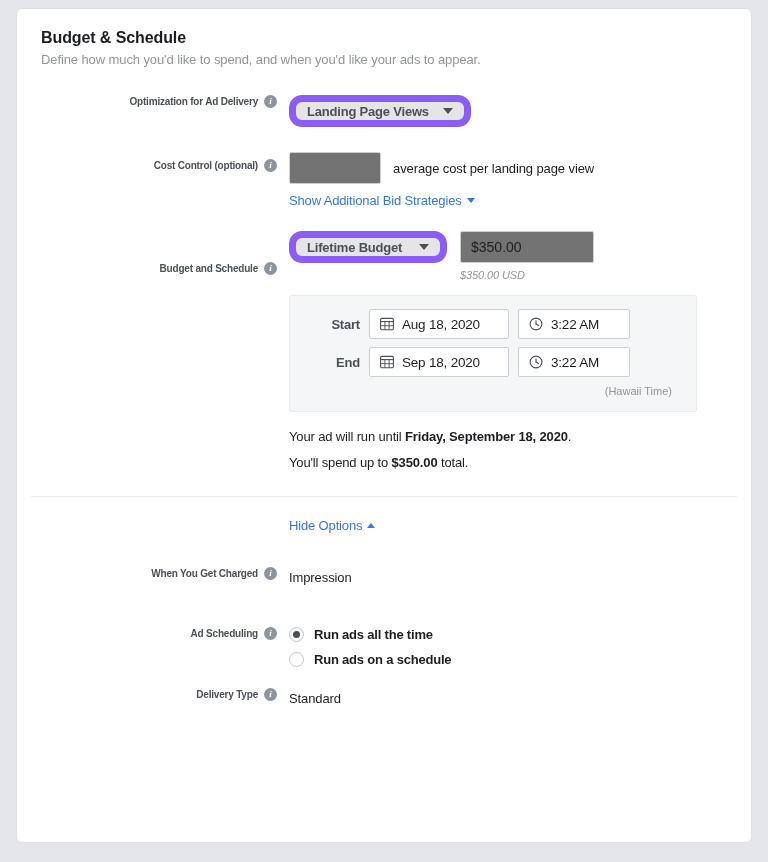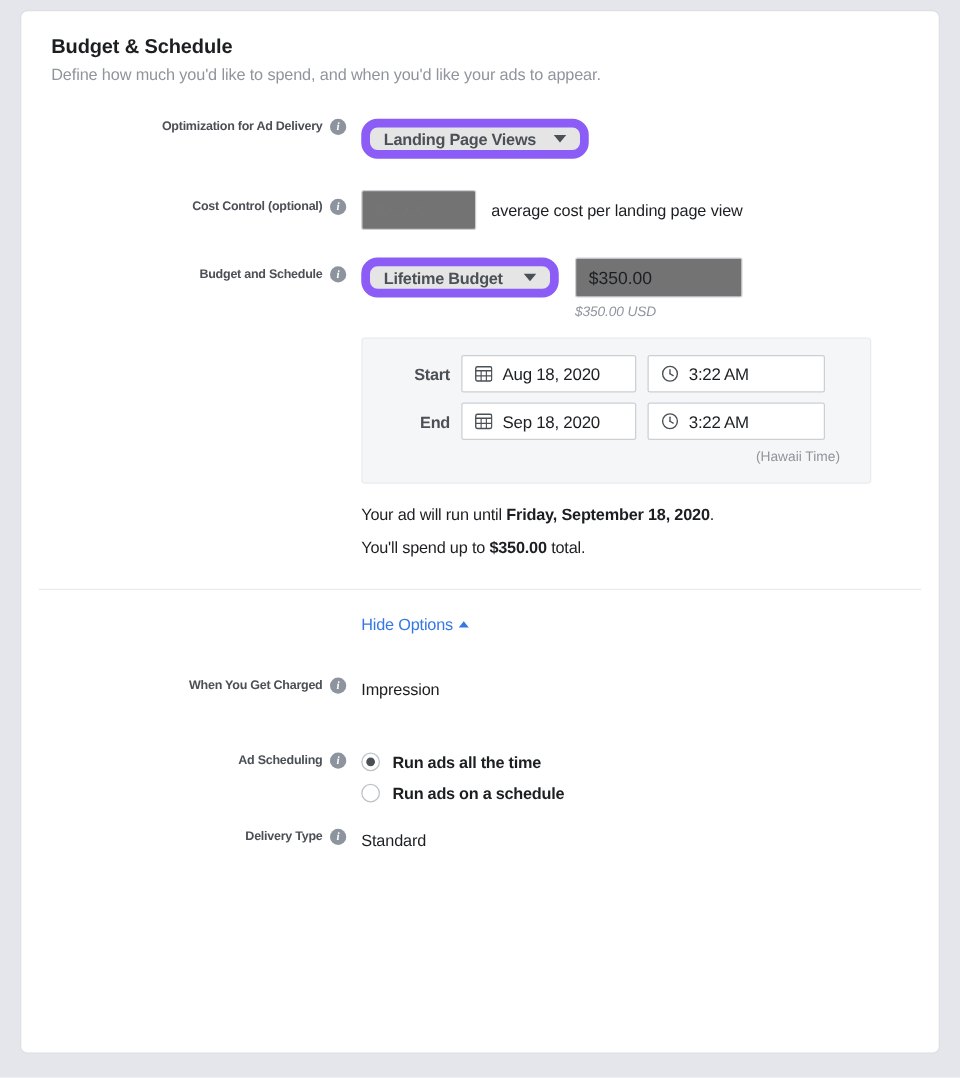--- a/index.html
+++ b/index.html
@@ -202,21 +202,21 @@
     padding: 0 10px;
     background: #ffffff;
     border: 1px solid #ccd0d5;
     border-radius: 2px;
     box-sizing: border-box;
     font-size: 13.5px;
     color: #1c1e21;
     letter-spacing: -0.2px;
   }
   .date-field { width: 140px; }
-  .time-field { width: 142px; }
+  .time-field { width: 112px; }
   .tz-note {
     text-align: right;
     font-size: 11px;
     color: #90949c;
     margin-top: 4px;
     padding-right: 6px;
   }
 
   
   .summary-line {
@@ -296,25 +296,29 @@
   <div class="row" style="margin-top:25px;">
     <div class="label-col" style="padding-top:7px;">
       <span class="lbl">Cost Control (optional)</span>
       <span class="info-icon">i</span>
     </div>
     <div class="field-col">
       <div style="display:flex; align-items:center; gap:12px;">
         <input class="text-input" style="width: 92px;" type="text" placeholder="$X.XX">
         <span class="inline-note">average cost per landing page view</span>
       </div>
+      <div class="link" style="margin-top:9px;">
+        <span>Show Additional Bid Strategies</span>
+        <span class="caret-down"></span>
+      </div>
     </div>
   </div>
 
   <div class="row" style="margin-top:22px;">
-    <div class="label-col" style="padding-top:7px;">
+    <div class="label-col" style="padding-top:7px;margin-top:24px;">
       <span class="lbl">Budget and Schedule</span>
       <span class="info-icon">i</span>
     </div>
     <div class="field-col">
 
       <div style="display:flex; align-items:center; gap:13px;">
         <div class="select-box" style="min-width:158px;">
           <span>Lifetime Budget</span>
           <span class="caret-down"></span>
         </div>

